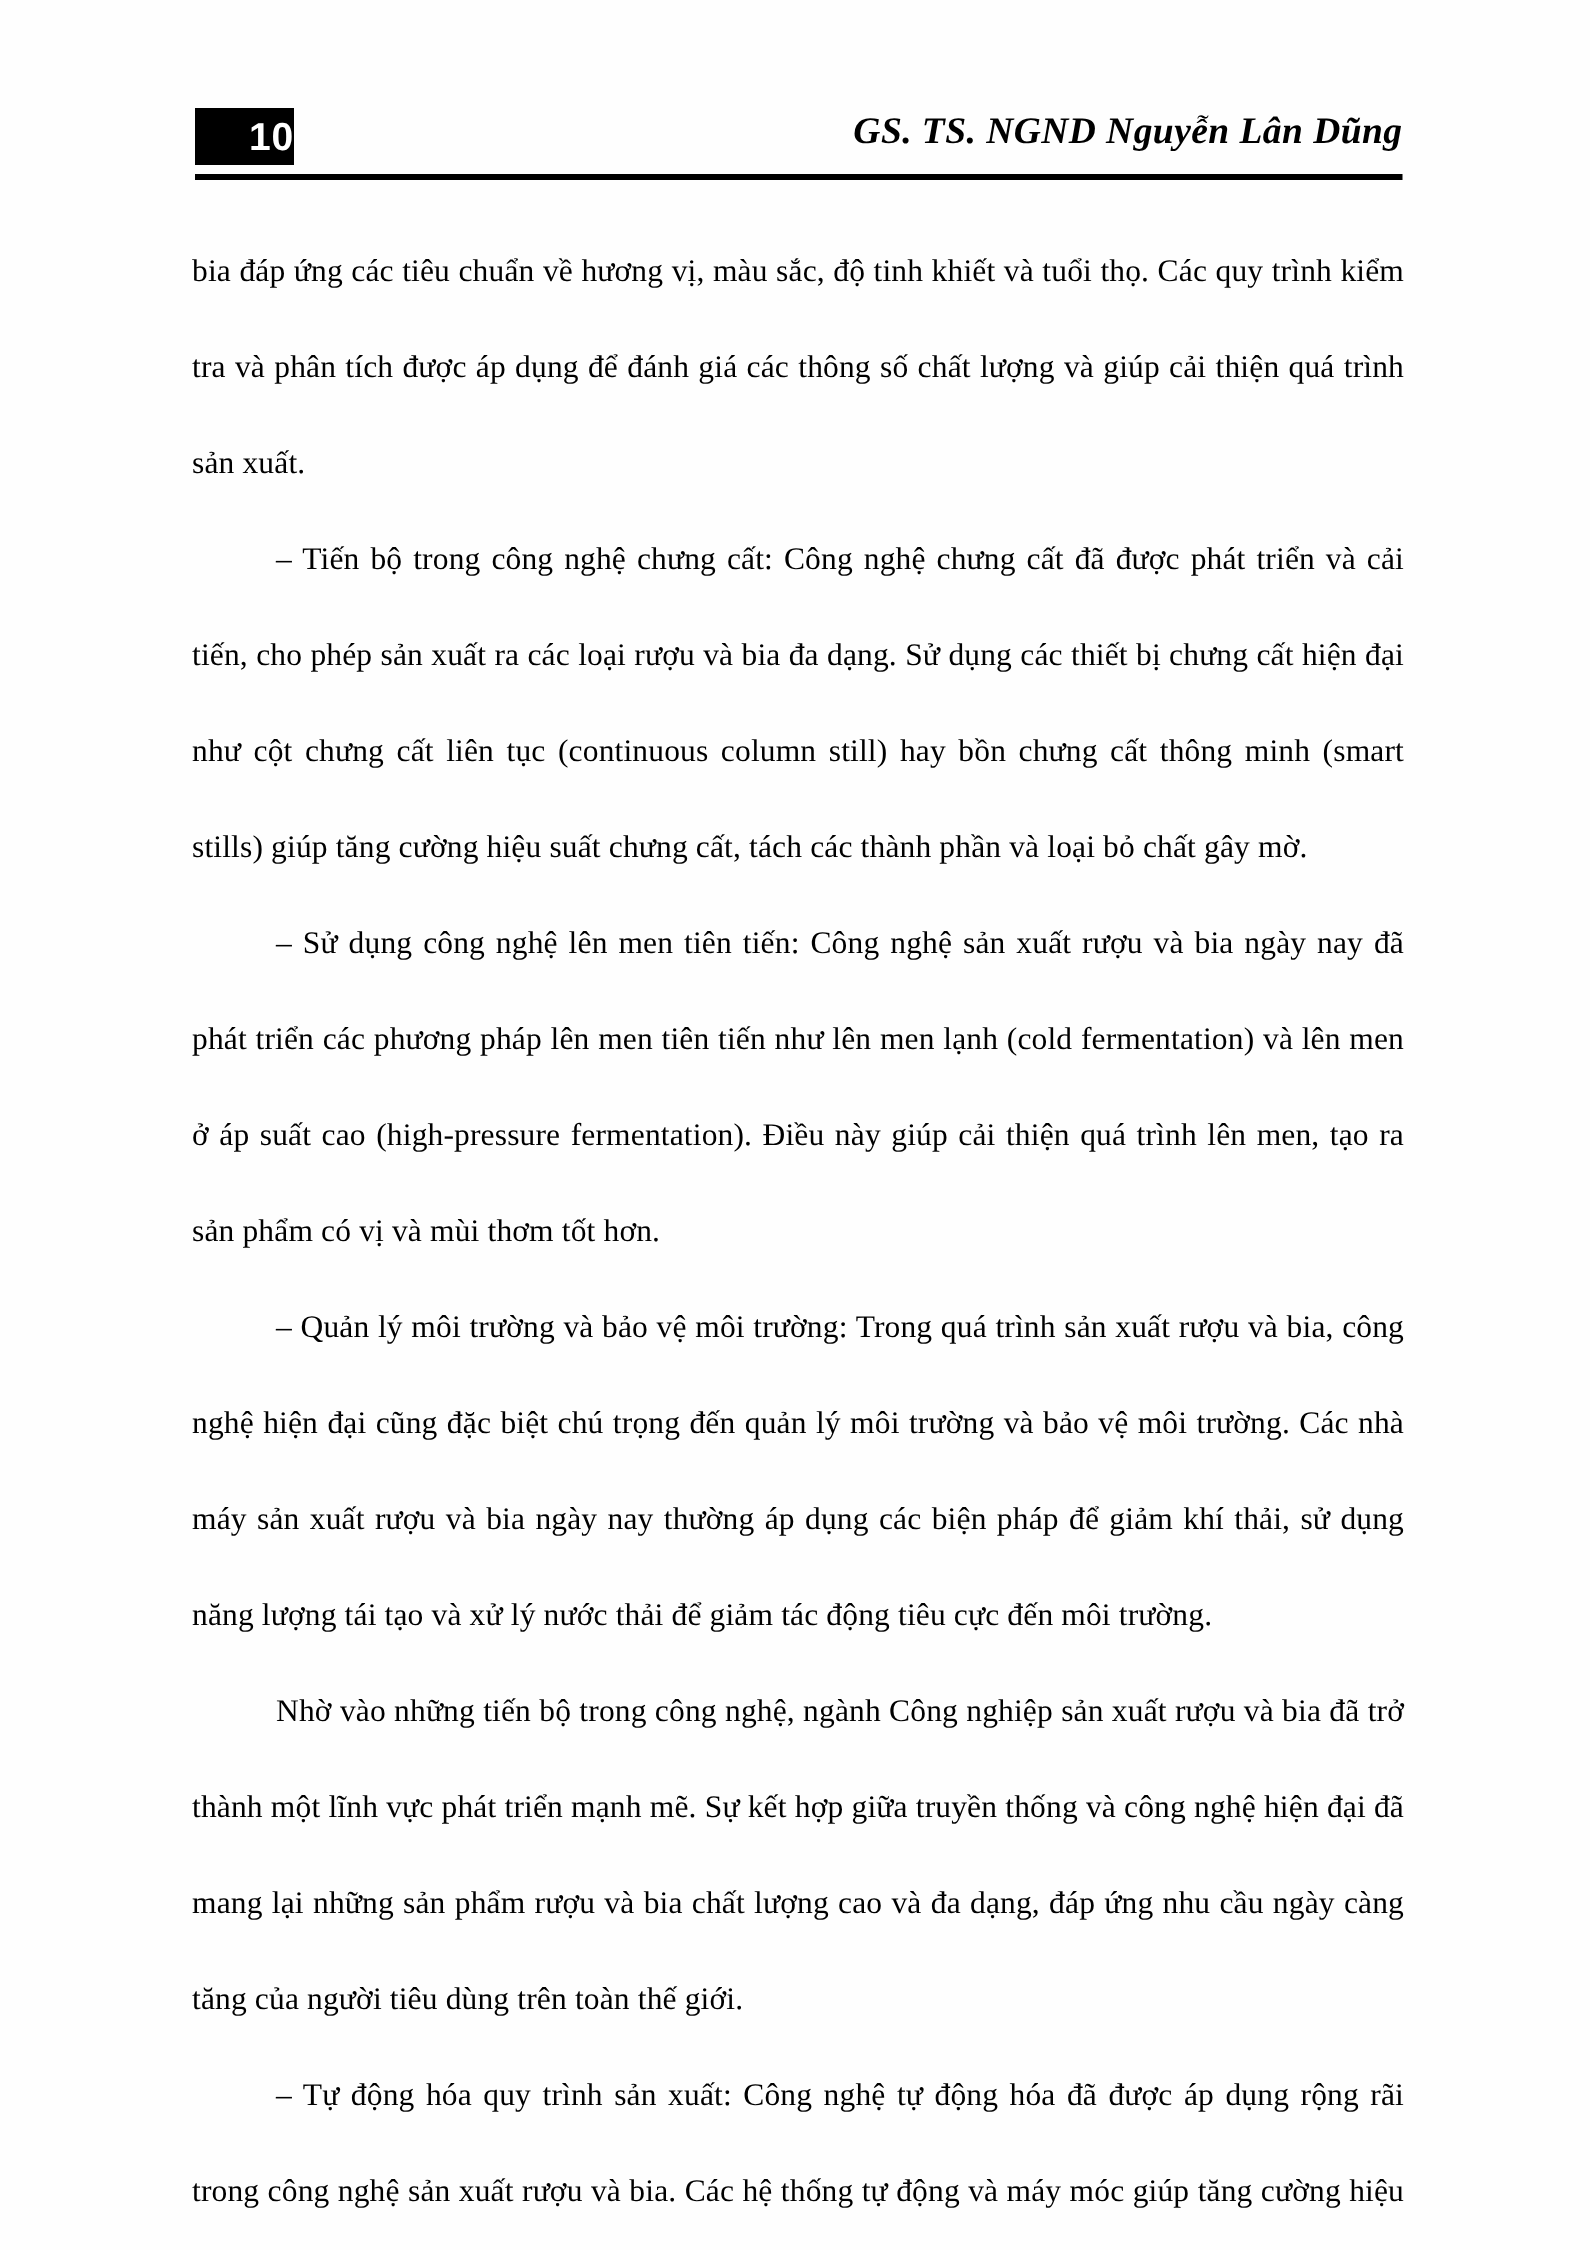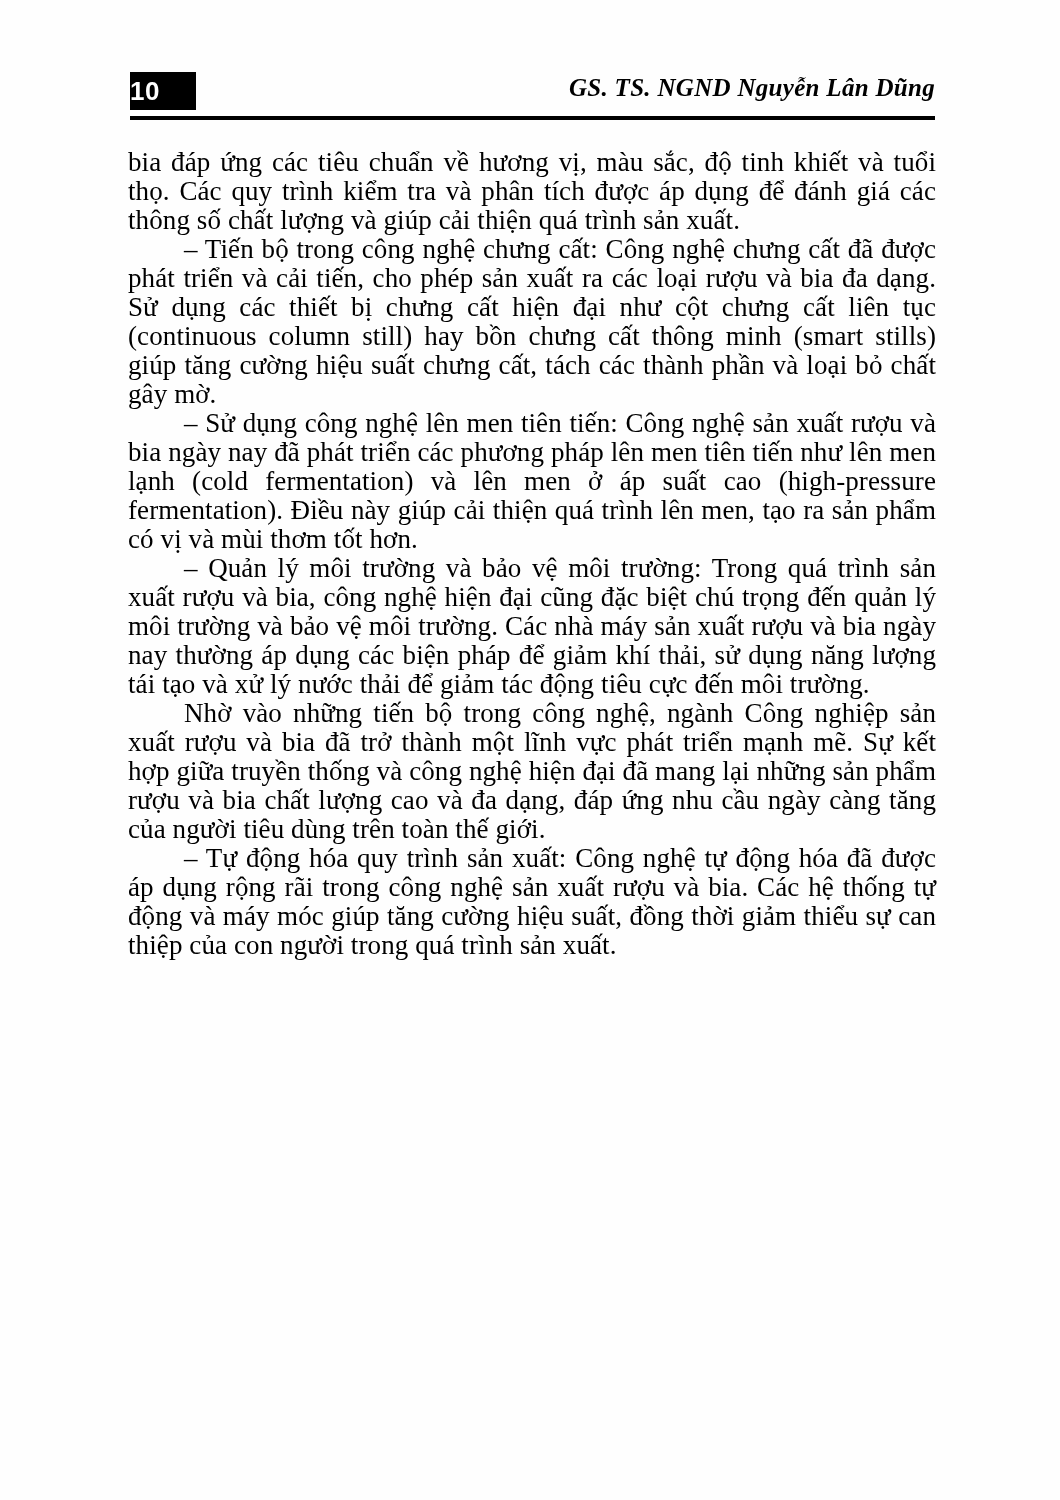--- a/index.html
+++ b/index.html
@@ -34,21 +34,21 @@
     left: 0;
     top: 0;
     width: 66px;
     height: 38px;
     background: #000000;
     color: #ffffff;
     font-family: "Liberation Sans", sans-serif;
     font-weight: bold;
     font-size: 26px;
     line-height: 38px;
-    text-align: left;
+    text-align: right;
     letter-spacing: 0.5px;
   }
   .header-title {
     position: absolute;
     right: 0;
     top: 2px;
     font-family: "Liberation Serif", serif;
     font-style: italic;
     font-weight: bold;
     font-size: 25px;
@@ -64,22 +64,22 @@
     background: #000000;
   }
   .content {
     position: absolute;
     left: 128px;
     top: 148px;
     width: 808px;
   }
   p {
     margin: 0 0 0 0;
-    font-size: 27px;
-    line-height: 29px;
+    font-size: 21px;
+    line-height: 64px;
     text-align: justify;
     text-justify: inter-word;
     letter-spacing: 0.1px;
   }
   p.indent {
     text-indent: 56px;
   }
   p + p {
     margin-top: 0px;
   }

